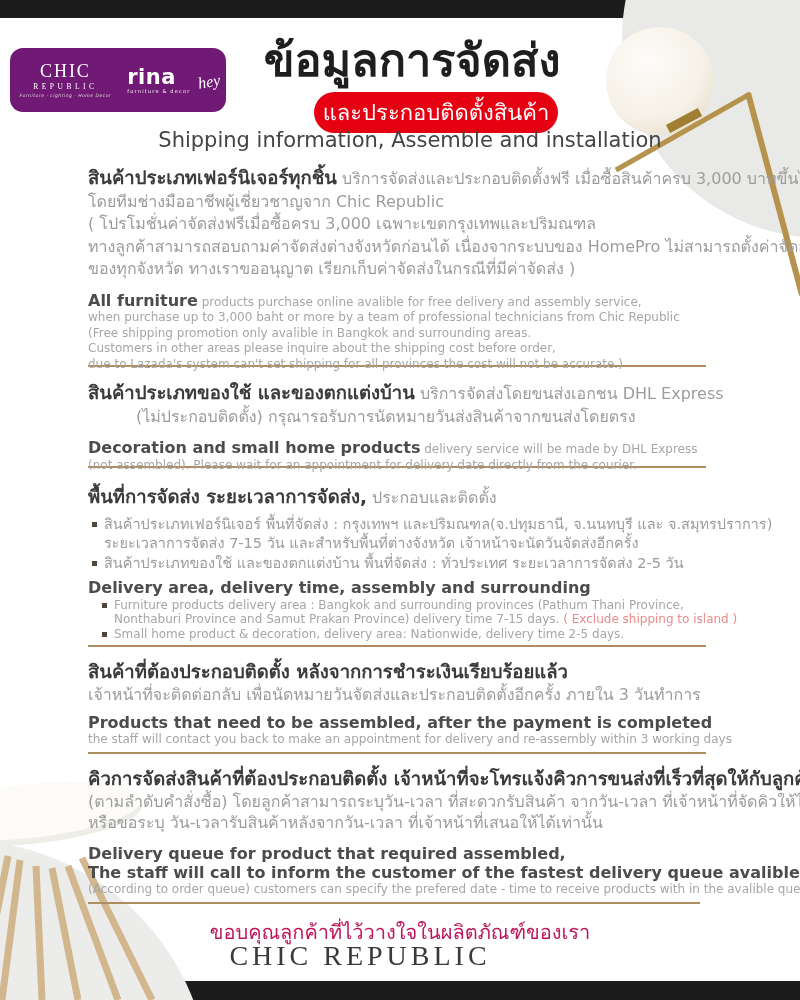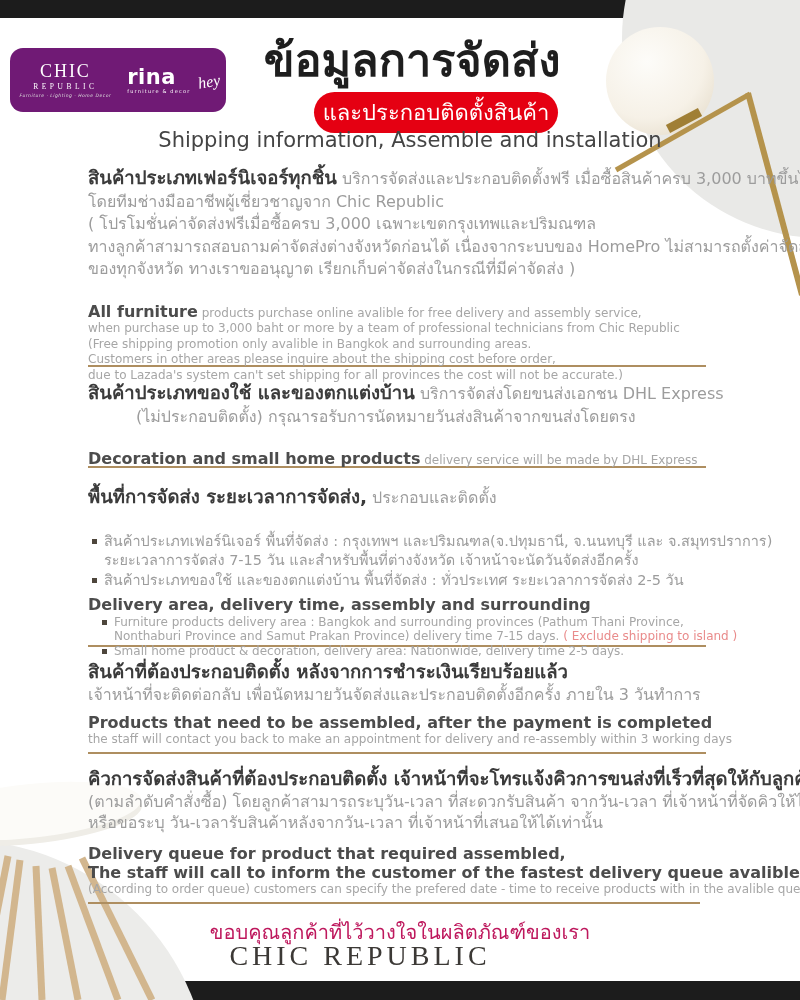--- a/index.html
+++ b/index.html
@@ -43,24 +43,24 @@
             color:#444;z-index:4;white-space:nowrap;}
 
   
   .sec{position:absolute;left:88px;width:660px;z-index:6;}
   .line{white-space:nowrap;}
   .th-bold{font-size:18.5px;font-weight:bold;color:#3b3b3b;}
   .th-reg{font-size:16px;color:#9c9c9c;}
   .th-para .line{line-height:22.5px;}
   .en-bold{font-size:16px;font-weight:bold;color:#4c4c4c;}
   .en-reg{font-size:12px;color:#a6a6a6;}
-  .en-para{margin-top:23px;}
+  .en-para{margin-top:12px;}
   .en-para .line{line-height:15.5px;}
   .th-head{line-height:26px;white-space:nowrap;}
-  .bullets{margin-top:21px;}
+  .bullets{margin-top:4px;}
   .b-row{display:flex;}
   .b-sq{flex:none;width:5px;height:5px;background:#4e463c;margin:7px 7px 0 4px;}
   .th-bullets .line{font-size:14.5px;color:#9c9c9c;line-height:18.5px;}
   .en-head{margin-top:6px;line-height:17px;white-space:nowrap;}
   .en-bullets{margin-top:2px;margin-left:10px;}
   .en-bullets .line{font-size:12px;color:#a6a6a6;line-height:14.5px;}
   .en-bullets .b-sq{margin-top:5px;}
   .red-note{color:#e98b8b;}
   .th-bold-line{font-size:18.5px;font-weight:bold;color:#3b3b3b;line-height:24px;white-space:nowrap;}
   .en-bold-line{font-size:16px;font-weight:bold;color:#4c4c4c;line-height:19px;white-space:nowrap;}
@@ -147,20 +147,21 @@
   </div>
   <div class="divider" style="top:365px;"></div>
 
   <div class="sec" style="top:381px;">
     <div class="th-para">
       <div class="line" style="line-height:23px;"><span class="th-bold">สินค้าประเภทของใช้ และของตกแต่งบ้าน</span><span class="th-reg"> บริการจัดส่งโดยขนส่งเอกชน DHL Express</span></div>
       <div class="line th-reg" style="line-height:23px;margin-left:48px;">(ไม่ประกอบติดตั้ง) กรุณารอรับการนัดหมายวันส่งสินค้าจากขนส่งโดยตรง</div>
     </div>
     <div class="en-para">
       <div class="line"><span class="en-bold">Decoration and small home products</span><span class="en-reg"> delivery service will be made by DHL Express</span></div>
+      <div class="line en-reg">(not assembled). Please wait for an appointment for delivery date directly from the courier.</div>
     </div>
   </div>
   <div class="divider" style="top:466px;"></div>
 
   <div class="sec" style="top:484px;">
     <div class="th-head"><span class="th-bold">พื้นที่การจัดส่ง ระยะเวลาการจัดส่ง,</span><span class="th-reg"> ประกอบและติดตั้ง</span></div>
     <div class="bullets th-bullets">
       <div class="b-row">
         <span class="b-sq"></span>
         <div>

